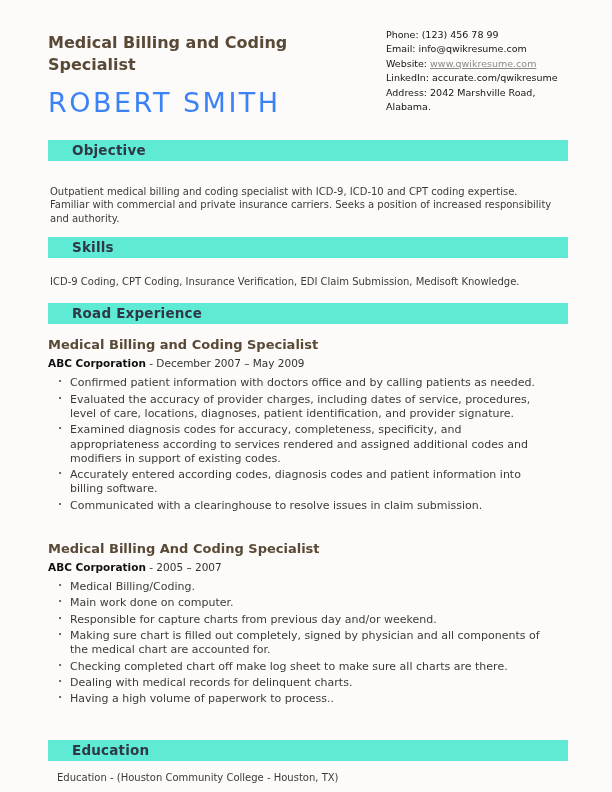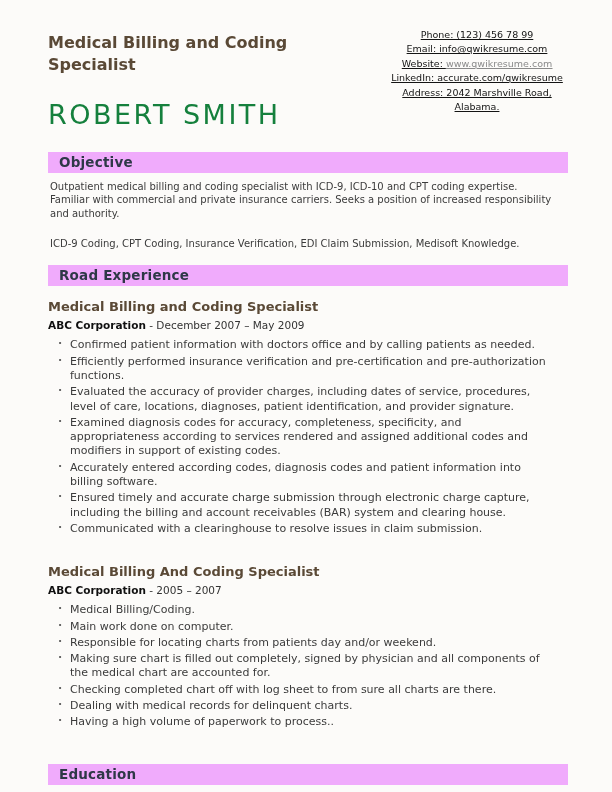--- a/index.html
+++ b/index.html
@@ -13,43 +13,43 @@
   }
   .page { width: 612px; height: 596px; padding: 26px 44px 0 48px; }
 
   
   .header { display: flex; justify-content: space-between; }
   .doc-title {
     width: 270px; margin: 6px 0 0; font-size: 16px; line-height: 1.35;
     font-weight: 700; color: #5a4936;
   }
   .person-name {
-    margin-top: 24px; font-size: 27px; font-weight: 400;
-    letter-spacing: 2.5px; color: #15803d;
+    margin-top: 12px; font-size: 27px; font-weight: 400;
+    letter-spacing: 2.5px; color: #3b82f6;
   }
   .header-right {
     width: 182px; margin-top: 2px; font-size: 9.5px; line-height: 1.52;
-    text-align: center; color: #141414; text-decoration: underline;
+    text-align: left; color: #141414;
   }
   .site-link { color: #8a8a8a; text-decoration: underline; cursor: pointer; }
 
   
   section { margin: 0; }
-  .section-bar { background: #f0abfc; padding: 2px 11px 3px; }
+  .section-bar { background: #5eead4; padding: 2px 24px 3px; }
   .section-bar h2 {
     margin: 0; font-size: 13.5px; font-weight: 700; color: #2e3847;
     letter-spacing: 0.2px;
   }
   .sec-objective { margin-top: 22px; }
   .sec-skills    { margin-top: 12px; }
   .sec-work      { margin-top: 15px; }
   .sec-education { margin-top: 34px; }
 
   .body-text {
-    margin: 7px 2px 0; font-size: 10px; line-height: 1.33;
+    margin: 24px 2px 0; font-size: 10px; line-height: 1.33;
     color: #3b3b3b; max-width: 508px;
   }
   .skills-text { margin-top: 17px; }
   .education-text { margin: 10px 0 0 9px; }
 
   
   .job-title {
     margin: 13px 0 0; font-size: 13px; font-weight: 700; color: #5a4936;
   }
   .job-2 .job-title { margin-top: 28px; }
@@ -85,51 +85,52 @@
   </header>
 
   <section class="sec-objective">
     <div class="section-bar">
       <h2>Objective</h2>
     </div>
     <p class="body-text">Outpatient medical billing and coding specialist with ICD-9, ICD-10 and CPT coding expertise. Familiar with commercial and private insurance carriers. Seeks a position of increased responsibility and authority.</p>
   </section>
 
   <section class="sec-skills">
+    <div class="section-bar">
+      <h2>Skills</h2>
+    </div>
     <p class="body-text skills-text">ICD-9 Coding, CPT Coding, Insurance Verification, EDI Claim Submission, Medisoft Knowledge.</p>
   </section>
 
   <section class="sec-work">
     <div class="section-bar">
       <h2>Road Experience</h2>
     </div>
 
     <div class="job job-1">
       <h3 class="job-title">Medical Billing and Coding Specialist</h3>
       <div class="job-meta"><span class="company">ABC Corporation</span><span class="dates"> - December 2007 – May 2009</span></div>
       <ul class="bullets">
         <li>Confirmed patient information with doctors office and by calling patients as needed.</li>
-        <li>Efficiently performed insurance verification and pre-certification and pre-authorization functions.</li>
         <li>Evaluated the accuracy of provider charges, including dates of service, procedures, level of care, locations, diagnoses, patient identification, and provider signature.</li>
         <li>Examined diagnosis codes for accuracy, completeness, specificity, and appropriateness according to services rendered and assigned additional codes and modifiers in support of existing codes.</li>
         <li>Accurately entered according codes, diagnosis codes and patient information into billing software.</li>
-        <li>Ensured timely and accurate charge submission through electronic charge capture, including the billing and account receivables (BAR) system and clearing house.</li>
         <li>Communicated with a clearinghouse to resolve issues in claim submission.</li>
       </ul>
     </div>
 
     <div class="job job-2">
       <h3 class="job-title">Medical Billing And Coding Specialist</h3>
       <div class="job-meta"><span class="company">ABC Corporation</span><span class="dates"> - 2005 – 2007</span></div>
       <ul class="bullets">
         <li>Medical Billing/Coding.</li>
         <li>Main work done on computer.</li>
-        <li>Responsible for locating charts from patients day and/or weekend.</li>
+        <li>Responsible for capture charts from previous day and/or weekend.</li>
         <li>Making sure chart is filled out completely, signed by physician and all components of the medical chart are accounted for.</li>
-        <li>Checking completed chart off with log sheet to from sure all charts are there.</li>
+        <li>Checking completed chart off make log sheet to make sure all charts are there.</li>
         <li>Dealing with medical records for delinquent charts.</li>
         <li>Having a high volume of paperwork to process..</li>
       </ul>
     </div>
   </section>
 
   <section class="sec-education">
     <div class="section-bar">
       <h2>Education</h2>
     </div>

